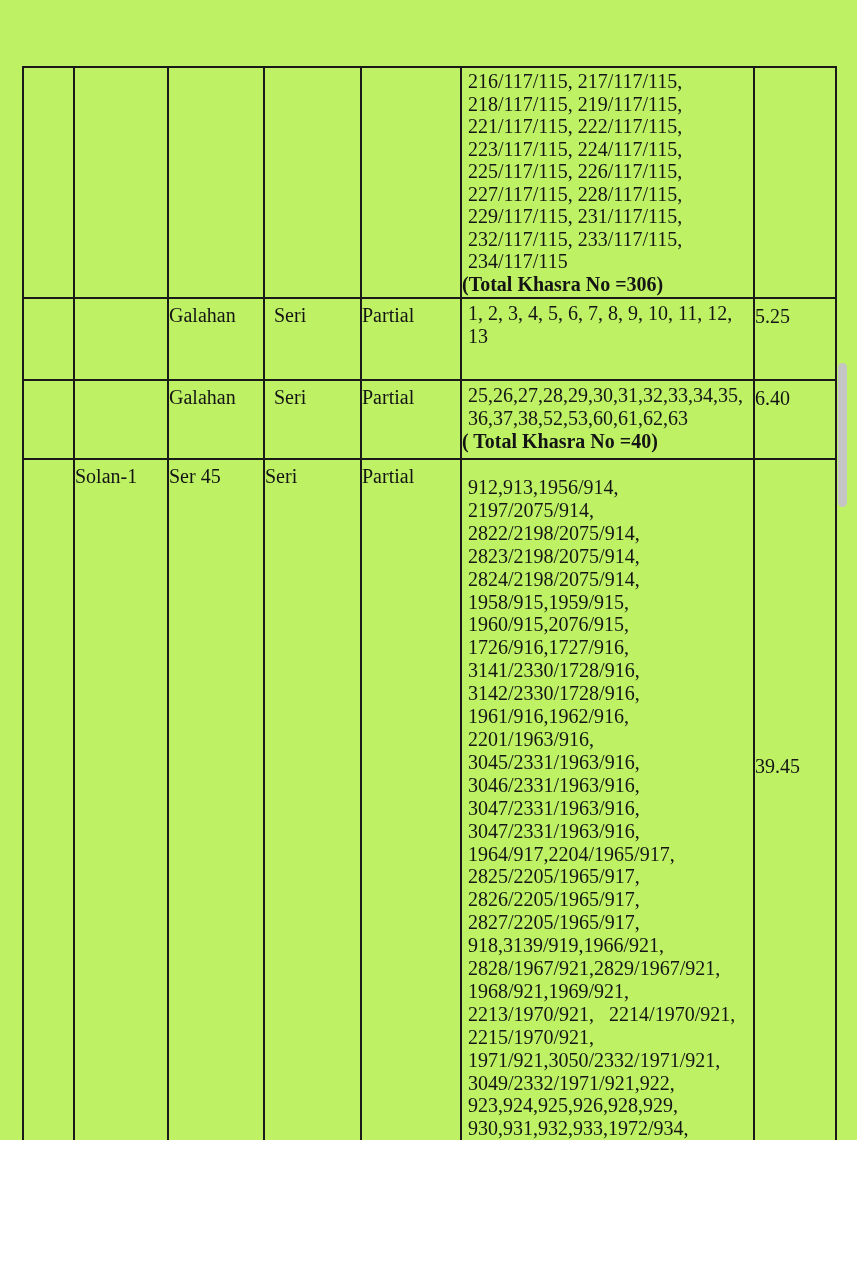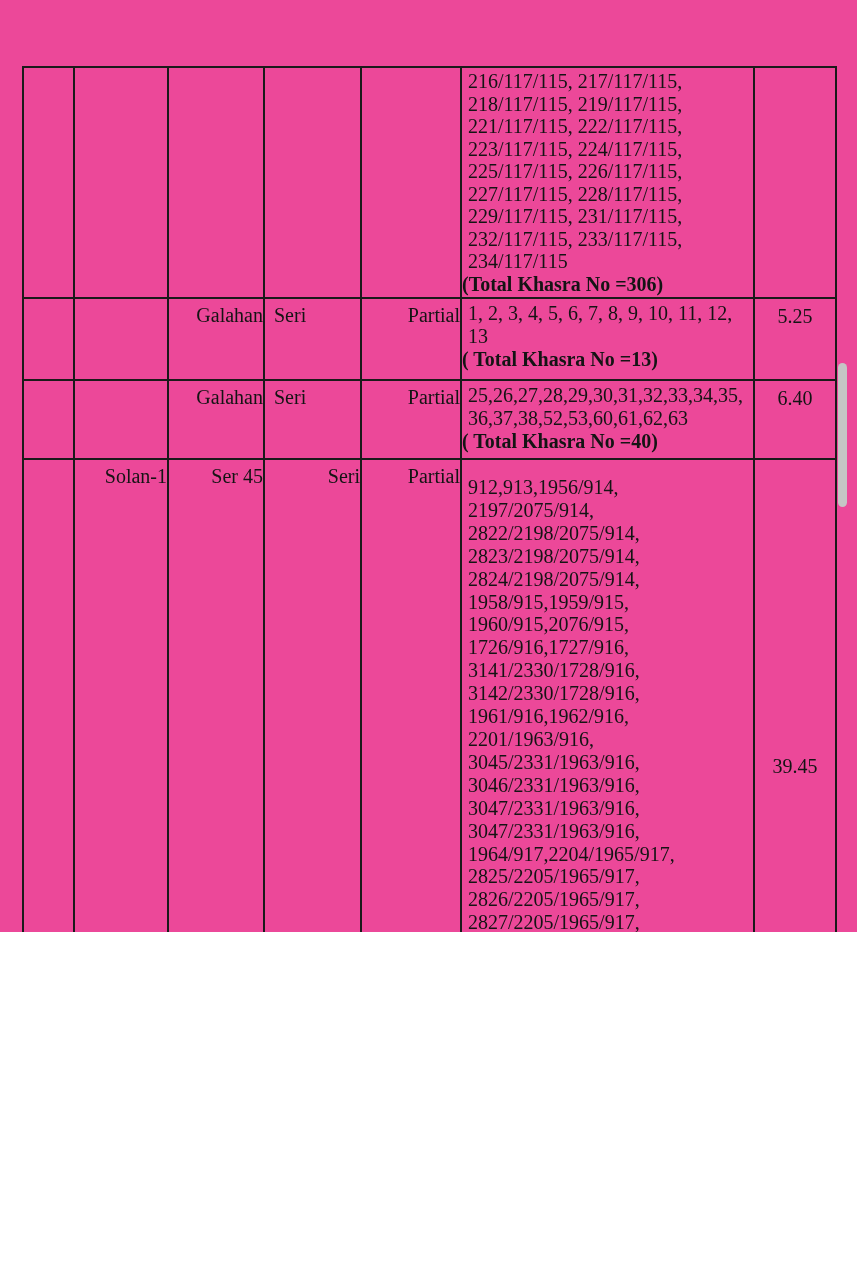--- a/index.html
+++ b/index.html
@@ -2,21 +2,21 @@
 <html><head>
 <meta charset="utf-8">
 <style>
   html,body{margin:0;padding:0;}
   body{
     width:857px;height:1280px;
     background:#ffffff;
     font-family:"Liberation Serif", serif;
     color:#141414;
   }
-  .page{position:relative;width:857px;height:932px;background:#ec4899;overflow:hidden;}
+  .page{position:relative;width:857px;height:1140px;background:#bef264;overflow:hidden;}
 
   .landtable{
     position:absolute;left:22px;top:66px;
     width:815px;height:1177px;
     box-sizing:border-box;
     border:2px solid #1a1a1a;
     display:grid;
     grid-template-columns:51px 94px 96px 97px 100px 293px 80px;
     grid-template-rows:231px 82px 79px 781px;
   }
@@ -24,41 +24,41 @@
     box-sizing:border-box;
     border-right:2px solid #1a1a1a;
     border-bottom:2px solid #1a1a1a;
     overflow:hidden;
   }
   .cell.c7{border-right:none;}
   .cell.r3{border-bottom:none;}
 
   .label-cell{
     font-size:20px;line-height:24px;
-    text-align:right;padding-top:4px;
+    text-align:left;padding-top:4px;
   }
   .label-left{text-align:left;padding-left:9px;}
 
   .khasra-lines{
     font-size:20px;line-height:23px;
     padding:3px 4px 0 6px;
     white-space:pre-wrap;
   }
   .r0 .khasra-lines{line-height:22.5px;padding-top:2px;}
   .r3 .khasra-lines{line-height:22.9px;padding-top:16px;}
 
   .khasra-total{
     font-size:20px;line-height:23px;
     font-weight:bold;text-align:left;
     white-space:pre-wrap;
   }
 
   .area-cell{
     font-size:20px;line-height:23px;
-    text-align:center;padding-top:6px;
+    text-align:left;padding-top:6px;
   }
   .area-cell.deep{padding-top:295px;}
 
   .scroll-thumb{
     position:absolute;
     left:838px;top:363px;
     width:9px;height:144px;
     border-radius:5px;
     background:#c5c5c5;
   }
@@ -90,21 +90,20 @@
     <div class="cell r0 c7"></div>
 
     <div class="cell r1 c1"></div>
     <div class="cell r1 c2"></div>
     <div class="cell r1 c3 label-cell">Galahan</div>
     <div class="cell r1 c4 label-cell label-left">Seri</div>
     <div class="cell r1 c5 label-cell">Partial</div>
     <div class="cell r1 c6">
       <div class="khasra-lines">1, 2, 3, 4, 5, 6, 7, 8, 9, 10, 11, 12,
 13</div>
-      <div class="khasra-total">( Total Khasra No =13)</div>
     </div>
     <div class="cell r1 c7 area-cell">5.25</div>
 
     <div class="cell r2 c1"></div>
     <div class="cell r2 c2"></div>
     <div class="cell r2 c3 label-cell">Galahan</div>
     <div class="cell r2 c4 label-cell label-left">Seri</div>
     <div class="cell r2 c5 label-cell">Partial</div>
     <div class="cell r2 c6">
       <div class="khasra-lines">25,26,27,28,29,30,31,32,33,34,35,

